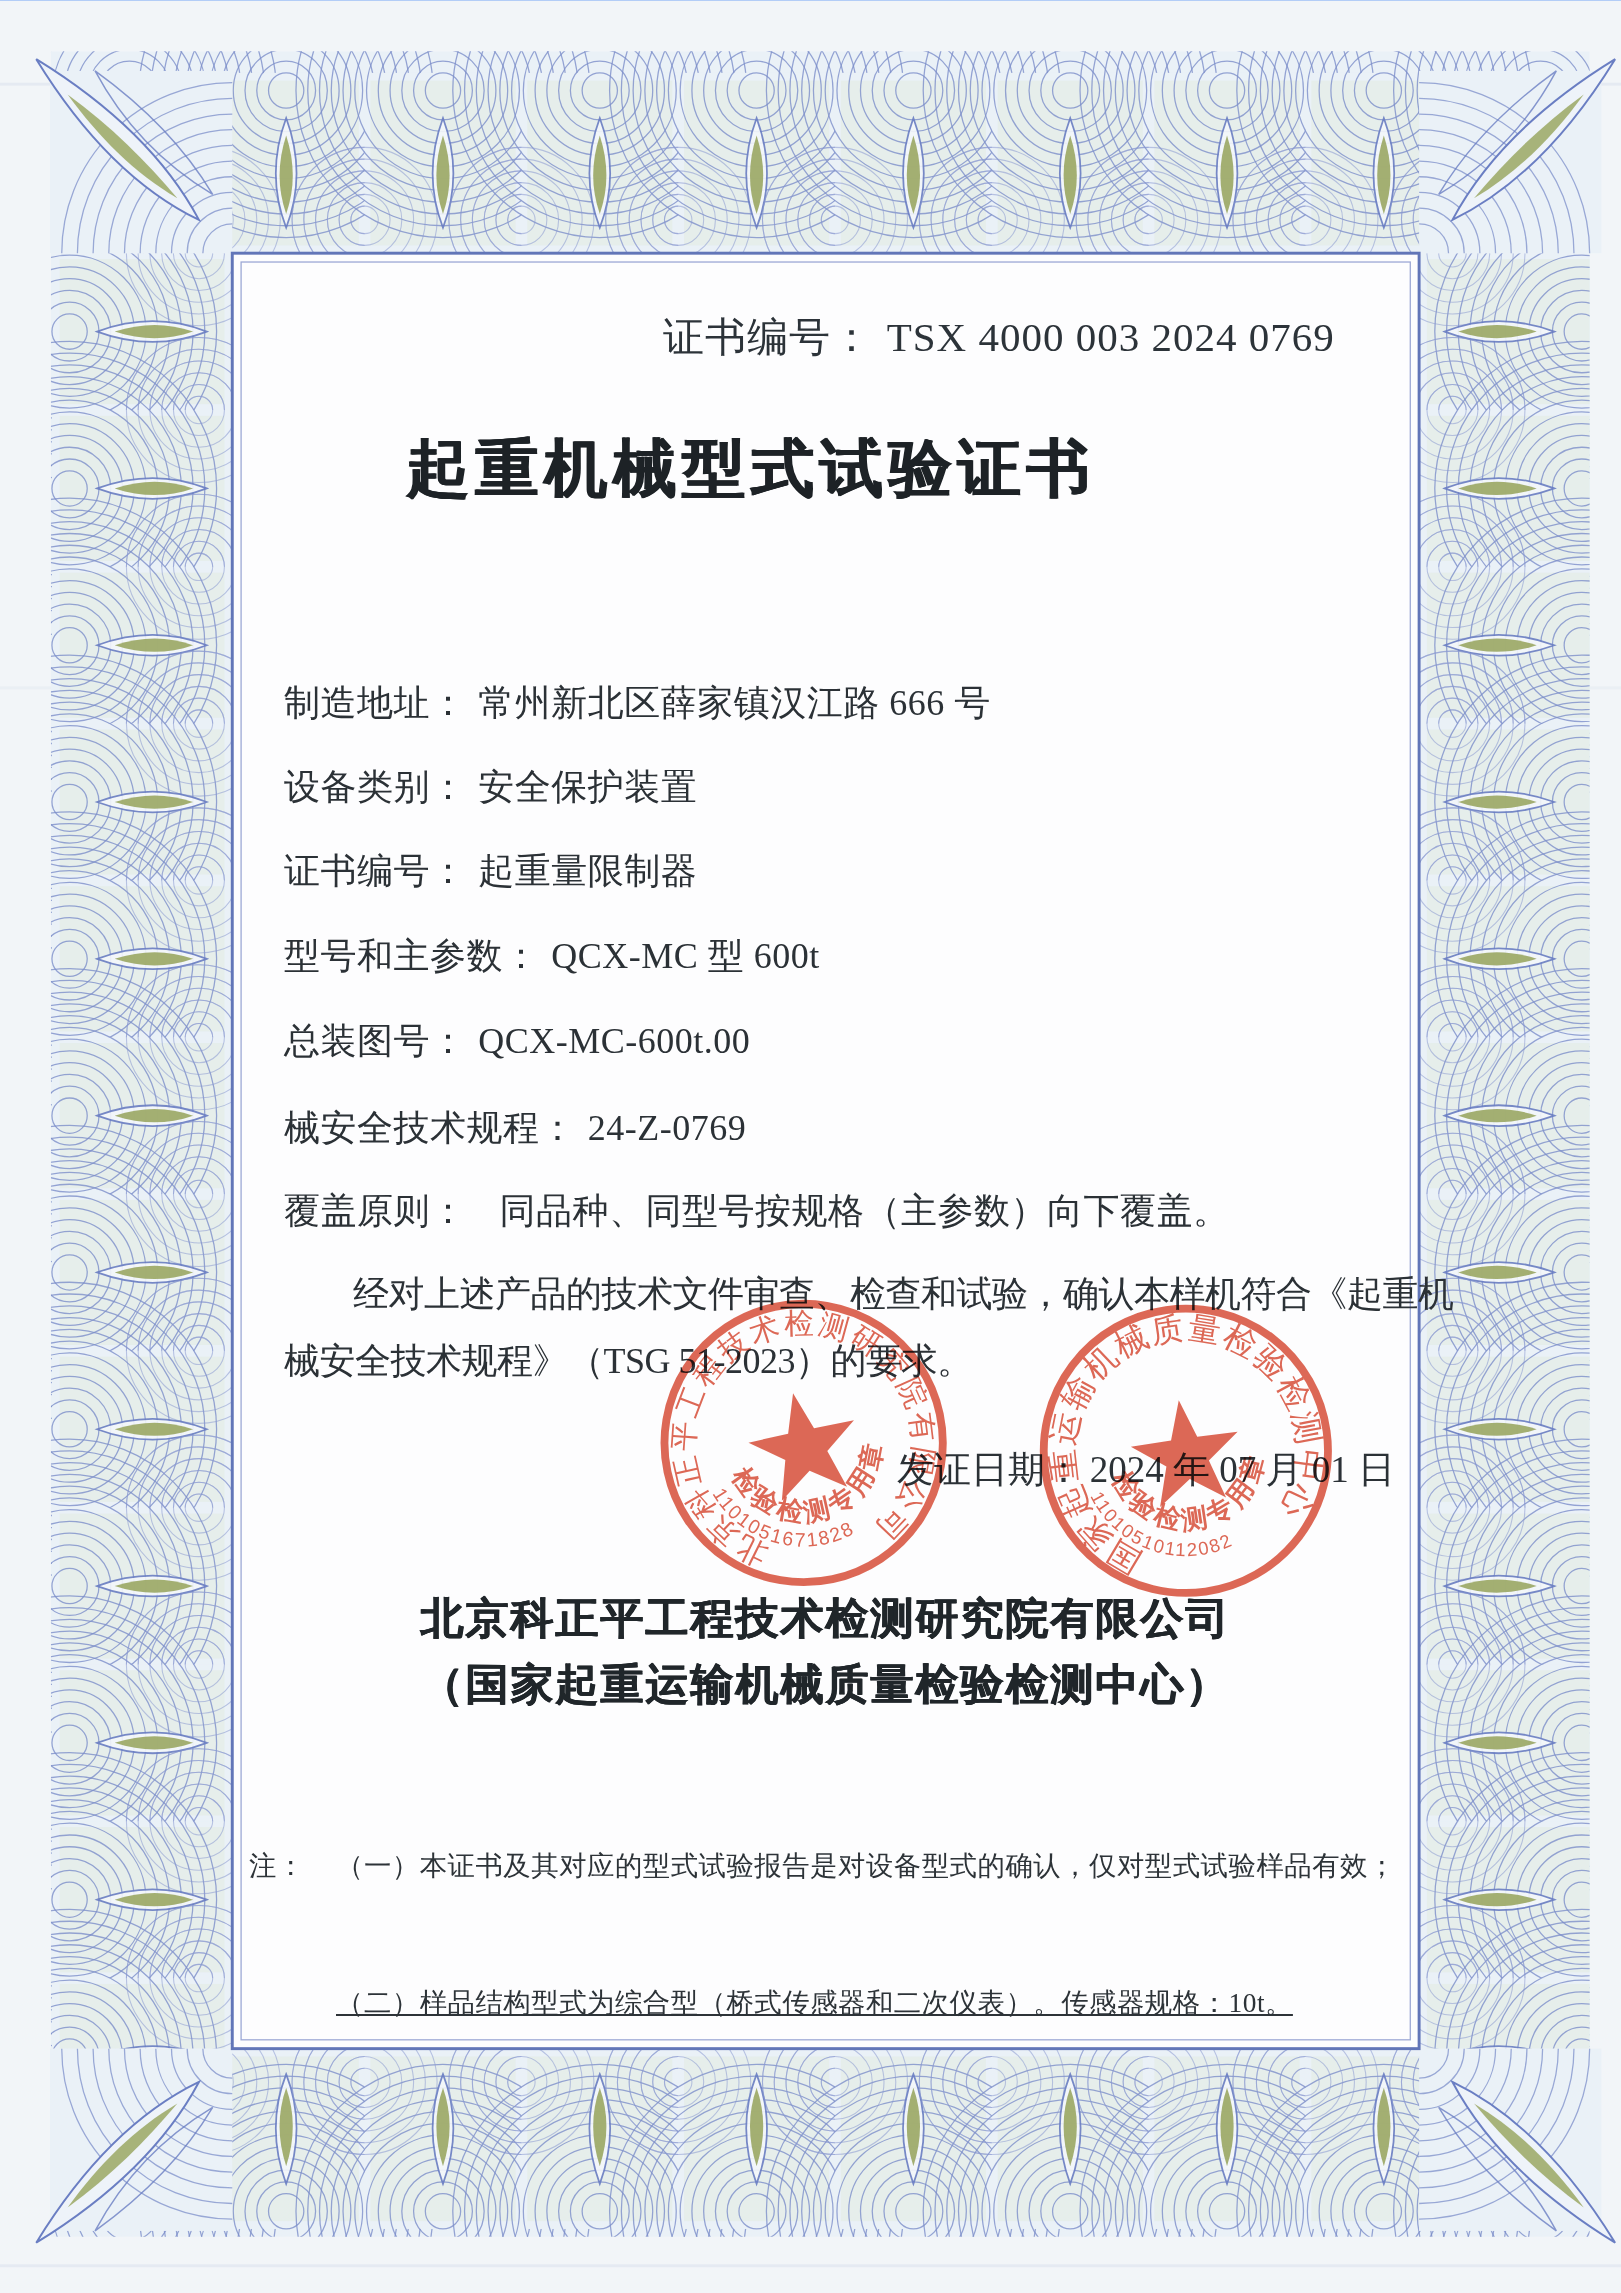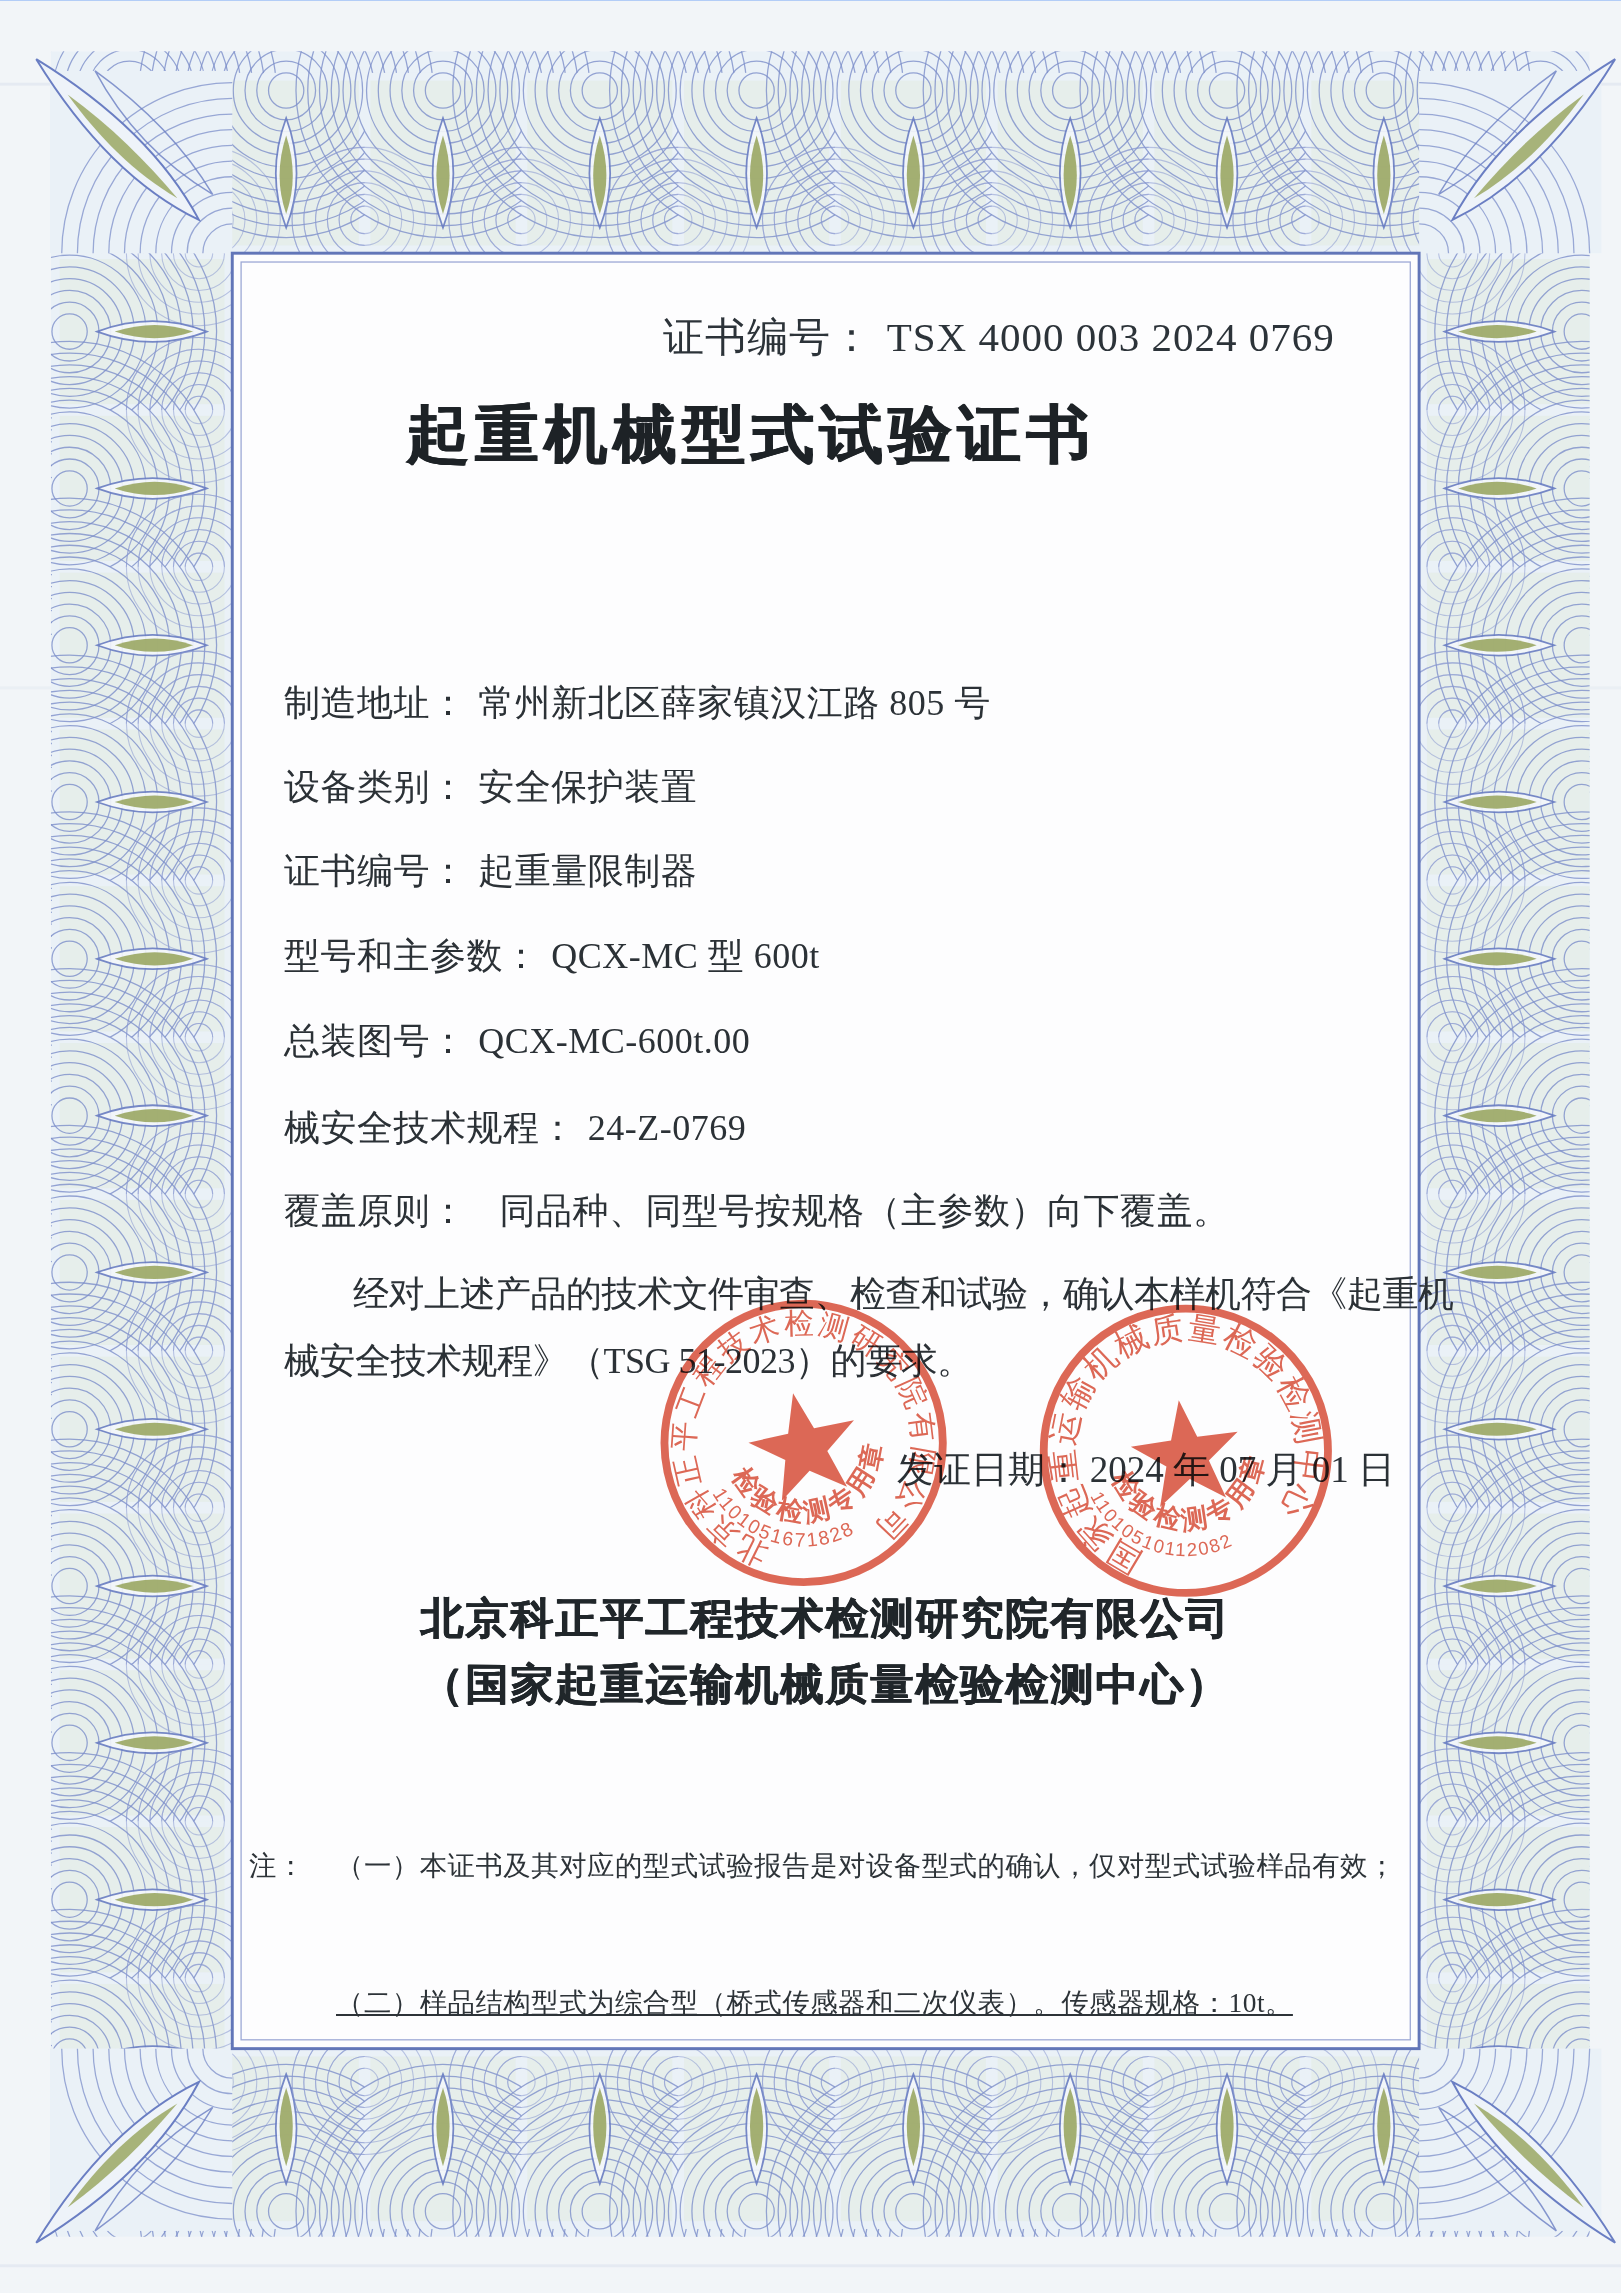--- a/index.html
+++ b/index.html
@@ -7,21 +7,21 @@
     position:relative;width:1621px;height:2294px;margin:0 auto;
     background:#3b82f6;overflow:hidden;
     font-family:"Liberation Serif","DejaVu Serif",serif;
     color:#2b3136;
   }
   .layer{position:absolute;left:0;top:0;width:1621px;height:2294px;}
   .txt{position:absolute;white-space:nowrap;line-height:1.15;}
   .cert-line{left:663px;top:314px;font-size:41px;letter-spacing:1px;color:#2c3339;}
   .cert-line .num{margin-left:13.7px;}
   .doc-title{
-    left:232px;top:398px;width:1038px;text-align:center;
+    left:232px;top:432px;width:1038px;text-align:center;
     font-family:"Liberation Sans","DejaVu Sans",sans-serif;
     font-weight:700;font-size:63px;letter-spacing:5.9px;color:#1d2226;
     text-shadow:0.8px 0 0 #1d2226,-0.8px 0 0 #1d2226;
   }
   .field{left:284px;font-size:36px;letter-spacing:0.5px;}
   .field .fvalue{margin-left:11.8px;}
   .field .fvalue.gap{margin-left:33px;}
   .statement{font-size:36px;letter-spacing:-0.5px;}
   .date-line{left:897px;top:1449px;font-size:37px;}
   .date-line .dval{margin-left:7.8px;}
@@ -196,21 +196,21 @@
     <rect x="246" y="267" width="1193" height="1814" fill="none" stroke="#8a98cd" stroke-width="1.3" opacity="0.85"></rect>
   </svg>
 
   <div class="txt cert-line">
     <span>证书编号：</span><span class="num">TSX 4000 003 2024 0769</span>
   </div>
 
   <div class="txt doc-title">起重机械型式试验证书</div>
 
   <div class="txt field" style="top:683px">
-    <span>制造地址：</span><span class="fvalue">常州新北区薛家镇汉江路 805 号</span>
+    <span>制造地址：</span><span class="fvalue">常州新北区薛家镇汉江路 666 号</span>
   </div>
   <div class="txt field" style="top:767px">
     <span>设备类别：</span><span class="fvalue">安全保护装置</span>
   </div>
   <div class="txt field" style="top:851px">
     <span>证书编号：</span><span class="fvalue">起重量限制器</span>
   </div>
   <div class="txt field" style="top:936px">
     <span>型号和主参数：</span><span class="fvalue">QCX-MC 型 600t</span>
   </div>

